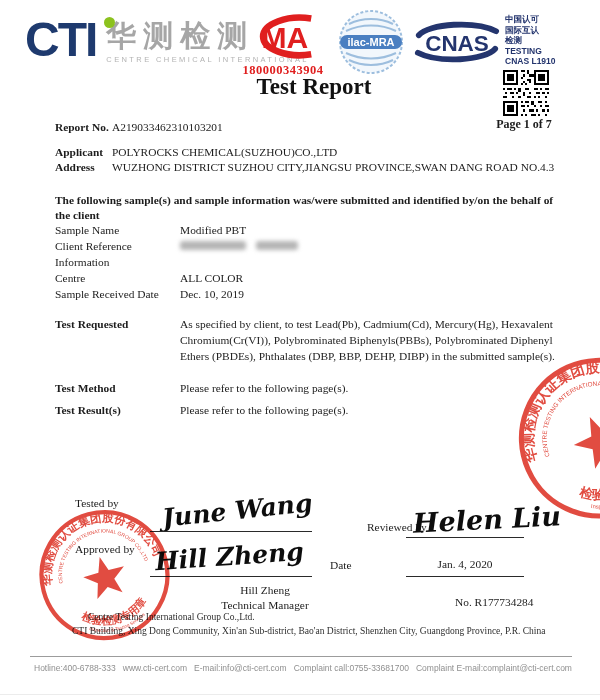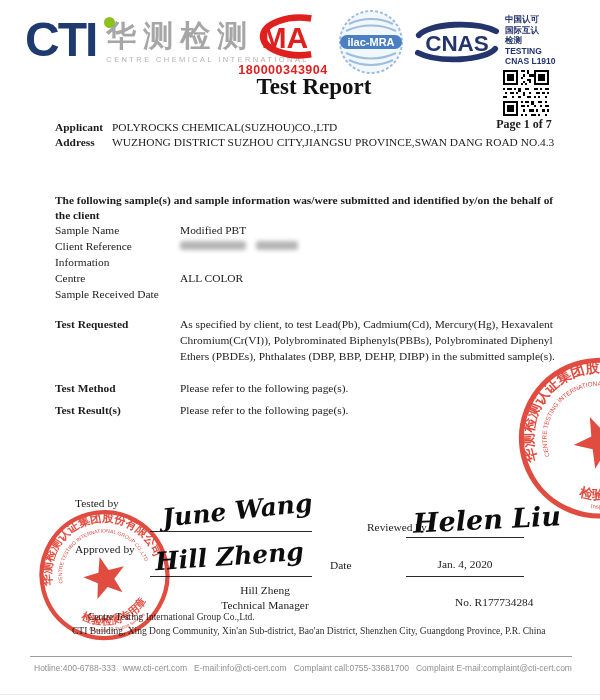--- a/index.html
+++ b/index.html
@@ -13,21 +13,21 @@
   .cti-text { font-family:"Liberation Sans", sans-serif; font-weight:bold;
     font-size:48px; line-height:52px; color:#1e3a6e; letter-spacing:-2px; }
   .cti-dot { position:absolute; left:79px; top:3px; width:11px; height:11px;
     border-radius:50%; background:#8cc21e; }
   .cti-cn { margin-left:10px; padding-top:6px; }
   .cti-chinese { font-family:"Liberation Sans", sans-serif; font-size:30px;
     line-height:32px; color:#a6a6a6; letter-spacing:7px; font-weight:bold; }
   .cti-sub { font-family:"Liberation Sans", sans-serif; font-size:7.5px;
     letter-spacing:2.4px; color:#b3b3b3; margin-top:3px; }
   .cma { position:absolute; left:235px; top:12px; width:96px; text-align:center; }
-  .cma-number { font-family:Liberation Sans, sans-serif; font-weight:bold;
+  .cma-number { font-family:Liberation Serif, serif; font-weight:bold;
     font-size:12.5px; color:#e01f1f; letter-spacing:0.5px; margin-top:0px; }
   .doc-title { position:absolute; left:226px; top:74px; width:176px; text-align:center;
     font-size:23px; font-weight:bold; color:#111; }
   .ilac { position:absolute; left:337px; top:8px; }
   .cnas { position:absolute; left:413px; top:18px; }
   .accred { position:absolute; left:505px; top:14px;
     font-family:"Liberation Sans", sans-serif; font-size:8.5px; line-height:10.5px;
     font-weight:bold; color:#24356e; }
   .qr { position:absolute; left:503px; top:70px; }
   .page-ind { position:absolute; left:486px; top:117px; width:76px; text-align:center;
@@ -182,20 +182,24 @@
         <rect x="13" y="20" width="2" height="1"></rect>
           <rect x="16" y="20" width="1" height="1"></rect>
         <rect x="19" y="20" width="1" height="1"></rect>
       </g>
     </svg>
   </div>
 
   <div class="page-ind">Page 1 of 7</div>
 
   <div class="info-block">
+    <div class="irow">
+      <span class="ilabel">Report No.</span>
+      <span class="ival">A219033462310103201</span>
+    </div>
     <div class="irow gap">
       <span class="ilabel">Applicant</span>
       <span class="ival">POLYROCKS CHEMICAL(SUZHOU)CO.,LTD</span>
     </div>
     <div class="irow">
       <span class="ilabel">Address</span>
       <span class="ival">WUZHONG DISTRICT SUZHOU CITY,JIANGSU PROVINCE,SWAN DANG ROAD NO.4.3</span>
     </div>
   </div>
 
@@ -214,20 +218,21 @@
           <span class="blob b2"></span>
         </span>
       </span>
     </div>
     <div class="srow">
       <span class="slabel">Centre</span>
       <span class="sval">ALL COLOR</span>
     </div>
     <div class="srow">
       <span class="slabel">Sample Received Date</span>
+      <span class="sval">Dec. 10, 2019</span>
     </div>
 
     <div class="trow req">
       <span class="slabel">Test Requested</span>
       <span class="sval">As specified by client, to test Lead(Pb), Cadmium(Cd), Mercury(Hg), Hexavalent Chromium(Cr(VI)), Polybrominated Biphenyls(PBBs), Polybrominated Diphenyl Ethers (PBDEs), Phthalates (DBP, BBP, DEHP, DIBP) in the submitted sample(s).</span>
     </div>
     <div class="trow method">
       <span class="slabel">Test Method</span>
       <span class="sval">Please refer to the following page(s).</span>
     </div>

